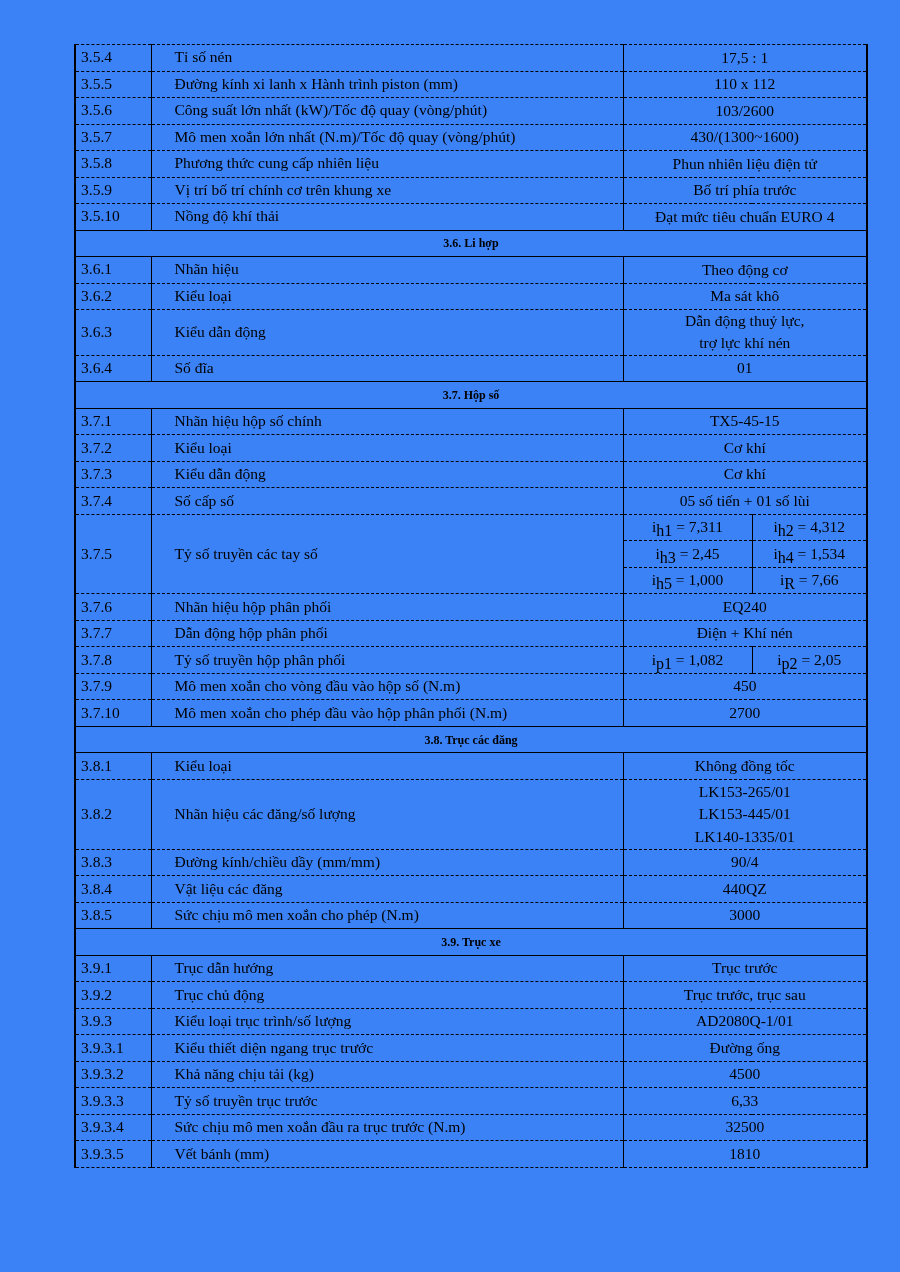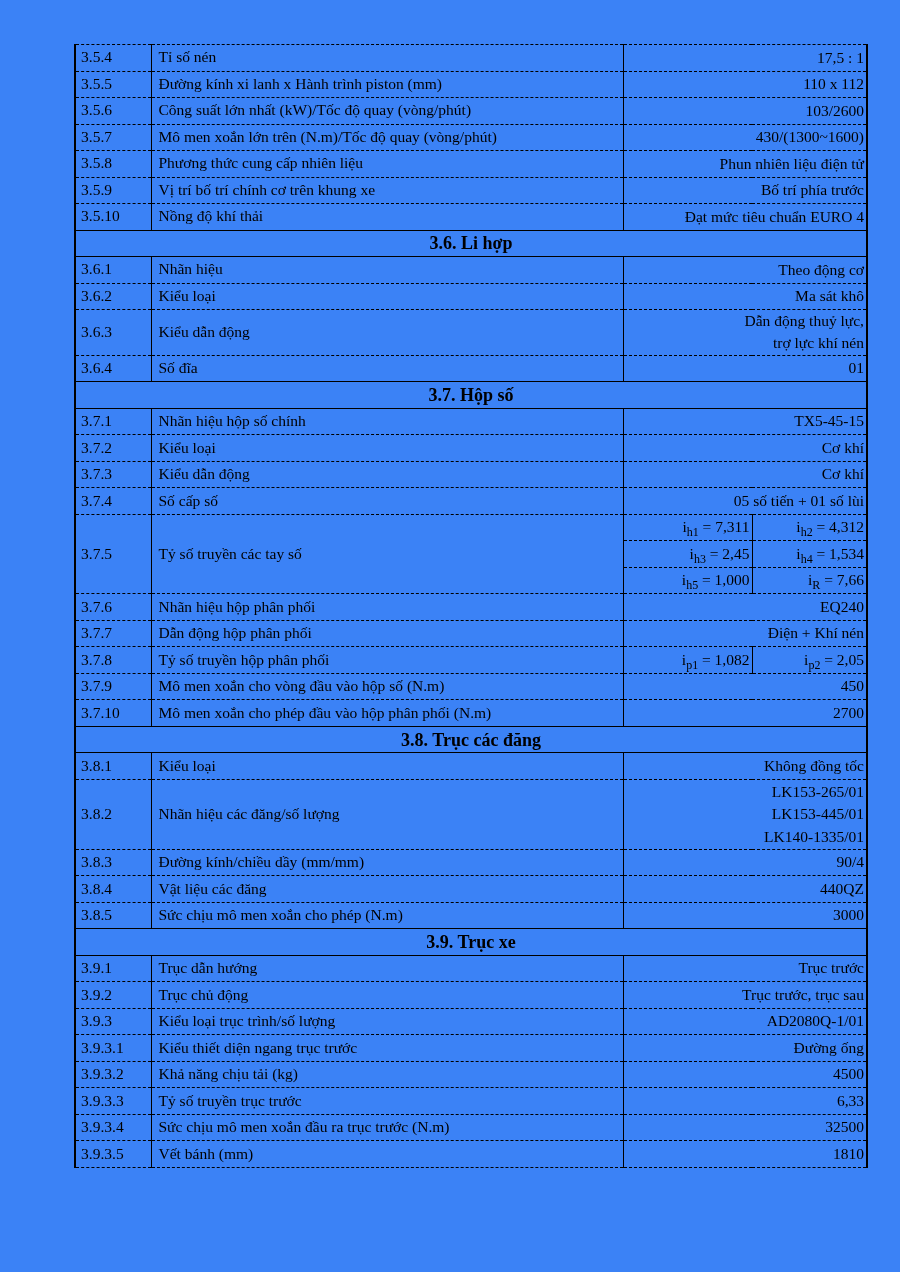--- a/index.html
+++ b/index.html
@@ -36,31 +36,31 @@
     padding: 0 2px;
     font-size: 15.5px;
     line-height: 1.35;
     overflow: hidden;
     vertical-align: middle;
   }
   tr.std  { height: 26.5px; }
   tr.tall2 { height: 44px; }
   tr.tall3 { height: 70px; }
   td.num   { padding-left: 5px; text-align: left; }
-  td.label { padding-left: 7px; text-align: left; }
-  td.val   { text-align: right; white-space: pre-line; line-height: 1.45; margin-left: 16px; }
+  td.label { padding-left: 23px; text-align: left; }
+  td.val   { text-align: center; white-space: pre-line; line-height: 1.45; margin-left: 16px; }
   tr.sec td {
     border-top: 1.7px solid #000;
     border-bottom: 1.7px solid #000;
     text-align: center;
     font-weight: bold;
-    font-size: 18px;
+    font-size: 12px;
     white-space: nowrap;
   }
-  td.gear sub { font-size: 12px; line-height: 0; }
+  td.gear sub { font-size: 16px; line-height: 0; }
 </style>
 </head>
 <body>
 
 <div class="page">
   <table class="spec">
     <colgroup>
       <col style="width:76px">
       <col style="width:472px">
       <col style="width:129px">
@@ -78,21 +78,21 @@
         <td class="label">Đường kính xi lanh x Hành trình piston (mm)</td>
         <td class="val" colspan="2">110 x 112</td>
       </tr>
       <tr class="std">
         <td class="num">3.5.6</td>
         <td class="label">Công suất lớn nhất (kW)/Tốc độ quay (vòng/phút)</td>
         <td class="val" colspan="2">103/2600</td>
       </tr>
       <tr class="std">
         <td class="num">3.5.7</td>
-        <td class="label">Mô men xoắn lớn trên (N.m)/Tốc độ quay (vòng/phút)</td>
+        <td class="label">Mô men xoắn lớn nhất (N.m)/Tốc độ quay (vòng/phút)</td>
         <td class="val" colspan="2">430/(1300~1600)</td>
       </tr>
       <tr class="std">
         <td class="num">3.5.8</td>
         <td class="label">Phương thức cung cấp nhiên liệu</td>
         <td class="val" colspan="2">Phun nhiên liệu điện tử</td>
       </tr>
       <tr class="std">
         <td class="num">3.5.9</td>
         <td class="label">Vị trí bố trí chính cơ trên khung xe</td>

